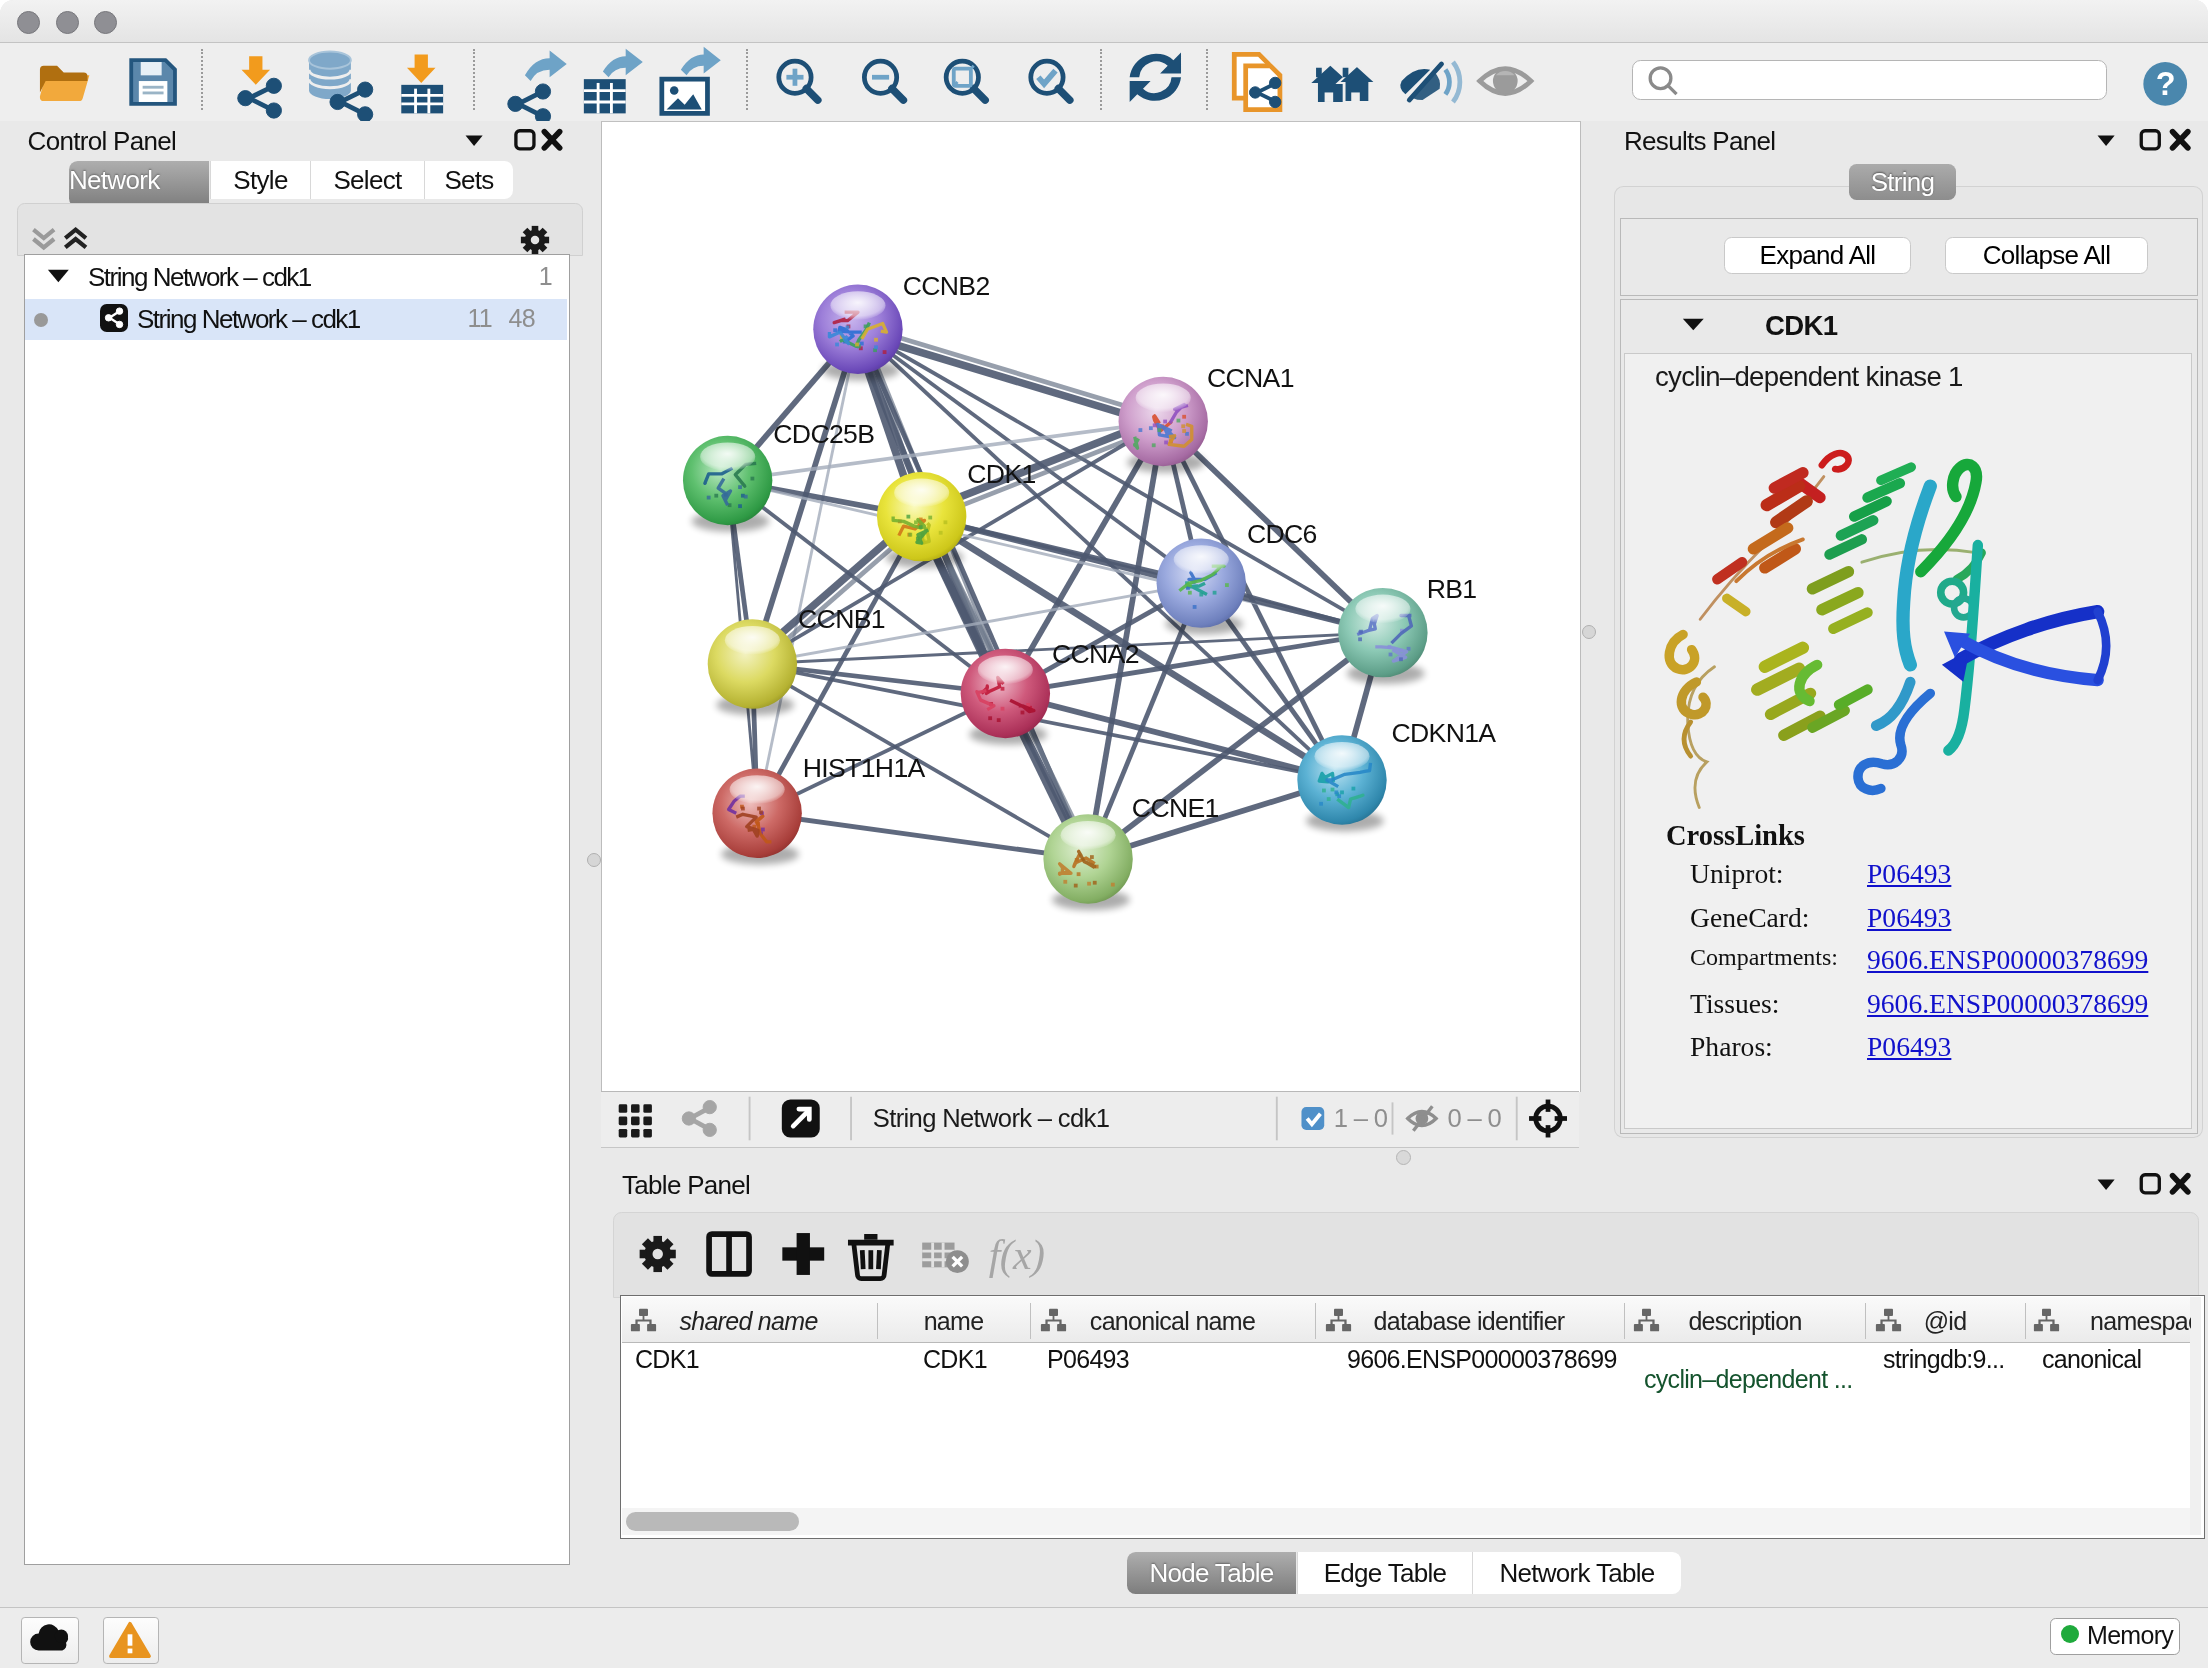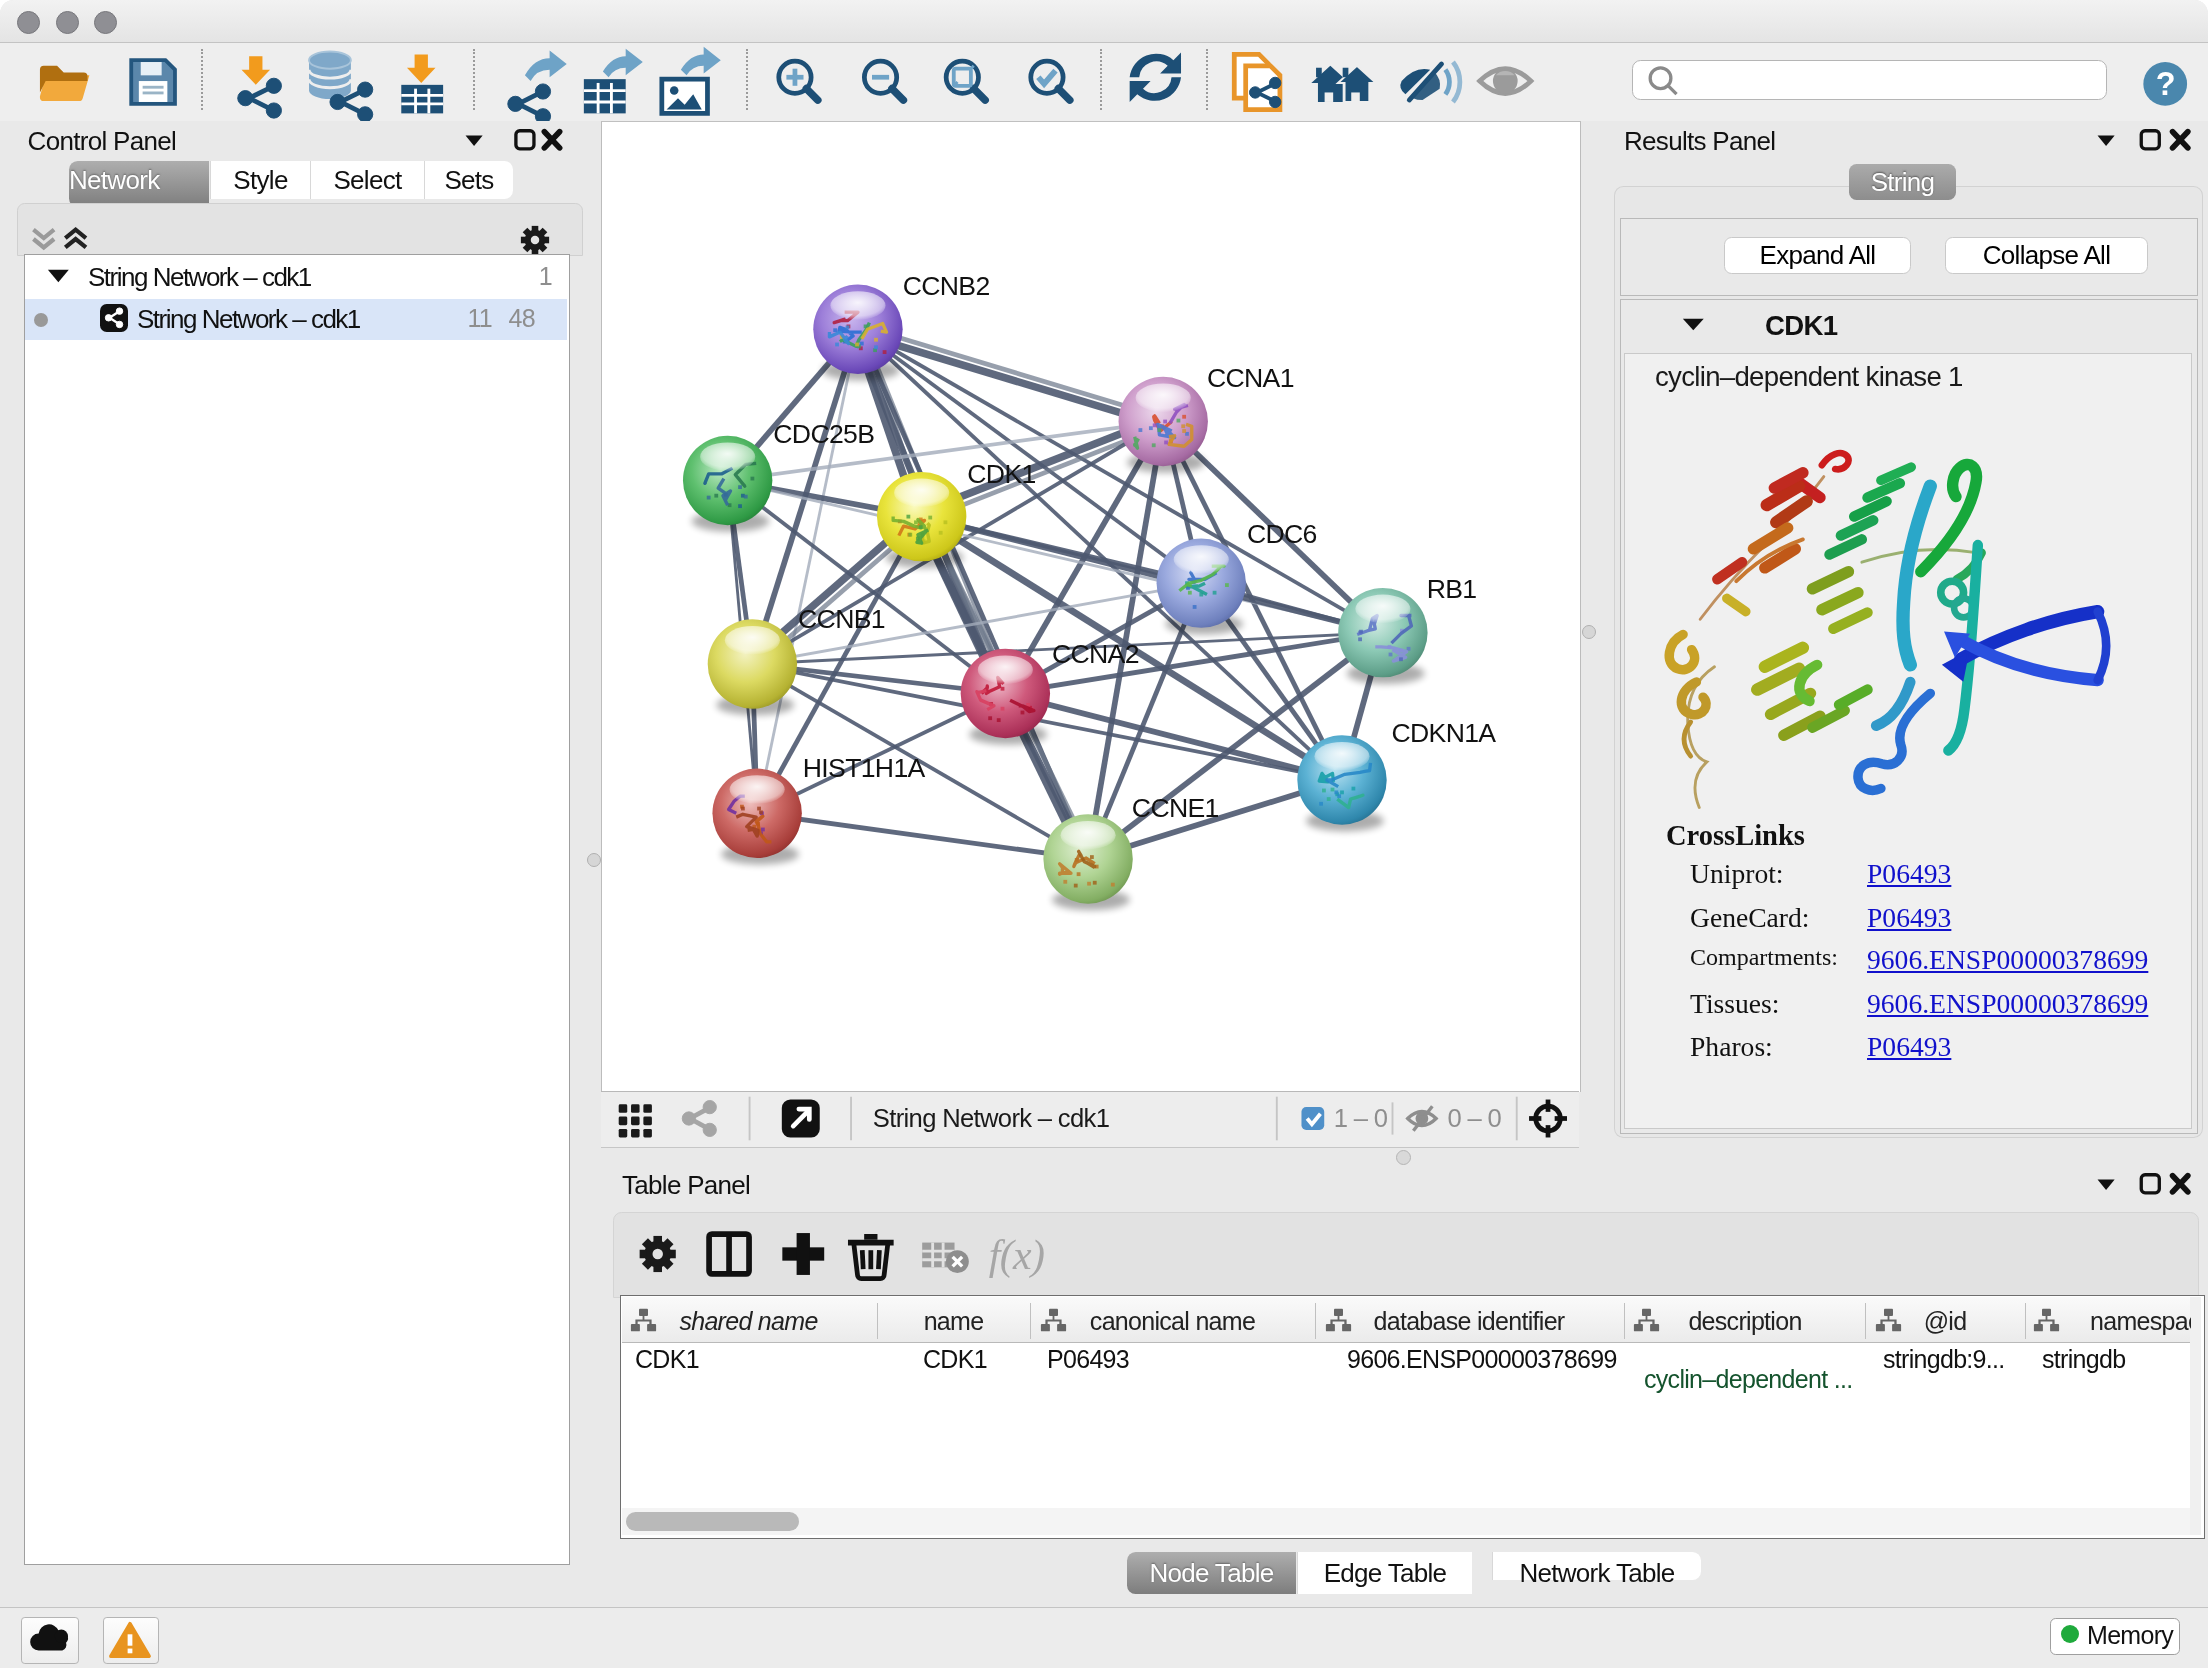--- a/index.html
+++ b/index.html
@@ -834,26 +834,26 @@
         <path d="M14 10 v4 h-8 v5 h2.5 v-3 h13 v3 h2.5 v-5 h-8 v-4 z"></path>
       </g>
     </svg>
     <div class="abs" style="left:2090px;top:1307px;font-size:25px;color:#222;white-space:nowrap;width:101px;overflow:hidden;">namespace</div>
     <div class="abs" style="left:635px;top:1345px;font-size:25px;color:#111;white-space:nowrap;">CDK1</div>
     <div class="abs" style="left:923px;top:1345px;font-size:25px;color:#111;white-space:nowrap;">CDK1</div>
     <div class="abs" style="left:1047px;top:1345px;font-size:25px;color:#111;white-space:nowrap;">P06493</div>
     <div class="abs" style="left:1347px;top:1345px;font-size:25px;color:#111;white-space:nowrap;">9606.ENSP00000378699</div>
     <div class="abs" style="left:1644px;top:1365px;font-size:25px;color:#14532d;white-space:nowrap;">cyclin–dependent ...</div>
     <div class="abs" style="left:1883px;top:1345px;font-size:25px;color:#111;white-space:nowrap;">stringdb:9...</div>
-    <div class="abs" style="left:2042px;top:1345px;font-size:25px;color:#111;white-space:nowrap;">stringdb</div>
+    <div class="abs" style="left:2042px;top:1345px;font-size:25px;color:#111;white-space:nowrap;">canonical</div>
     <div class="abs" style="left:622px;top:1508px;width:1568px;height:27px;background:#f4f4f4;"></div>
     <div class="abs" style="left:626px;top:1512px;width:173px;height:19px;background:#b9b9b9;border-radius:9.5px;"></div>
     <div class="abs tabsel" style="left:1127px;top:1552px;width:169px;height:42px;border-radius:8.6px 0 0 8.6px;font-size:26px;line-height:42px;text-align:center;text-shadow:0 -1px 1.9px #666;">Node Table</div>
     <div class="abs tabwhite" style="left:1297px;top:1552px;width:174px;height:42px;font-size:26px;line-height:42px;text-align:center;border-left:1px solid #d8d8d8;">Edge Table</div>
-    <div class="abs tabwhite" style="left:1472px;top:1552px;width:208px;height:28px;border-radius:0 8.6px 8.6px 0;font-size:26px;line-height:42px;text-align:center;border-left:1px solid #d8d8d8;margin-left:20px;">Network Table</div>
+    <div class="abs tabwhite" style="left:1472px;top:1552px;width:208px;height:42px;border-radius:0 8.6px 8.6px 0;font-size:26px;line-height:42px;text-align:center;border-left:1px solid #d8d8d8;">Network Table</div>
 <div class="abs botbar"></div>
 <div class="abs" style="left:21px;top:1617px;width:56px;height:45px;background:linear-gradient(#fdfdfd,#ededed);border:1px solid #b5b5b5;border-radius:3.8px;"></div>
 <svg class="abs" style="left:27px;top:1623px;" width="46" height="34" viewBox="0 0 48 36">
 <path d="M12 29 a9 9 0 0 1 0 -18 a11 11 0 0 1 21 -3 a8 8 0 0 1 8 13 a6 6 0 0 1 -4 8 z" fill="#111"></path>
 <circle cx="36" cy="14" r="7" fill="#111"></circle>
 </svg>
 <div class="abs" style="left:103px;top:1617px;width:54px;height:45px;background:linear-gradient(#fdfdfd,#ededed);border:1px solid #b5b5b5;border-radius:3.8px;"></div>
 <svg class="abs" style="left:108px;top:1621px;" width="44" height="38" viewBox="0 0 46 40">
 <path d="M23 3 L43 37 H3 Z" fill="#e8941f" stroke="#e8941f" stroke-width="4" stroke-linejoin="round"></path>
 <rect x="20.5" y="14" width="5" height="12" fill="#fff"></rect>

